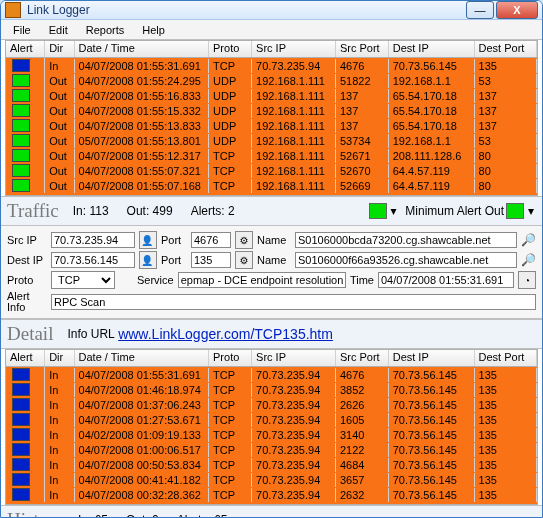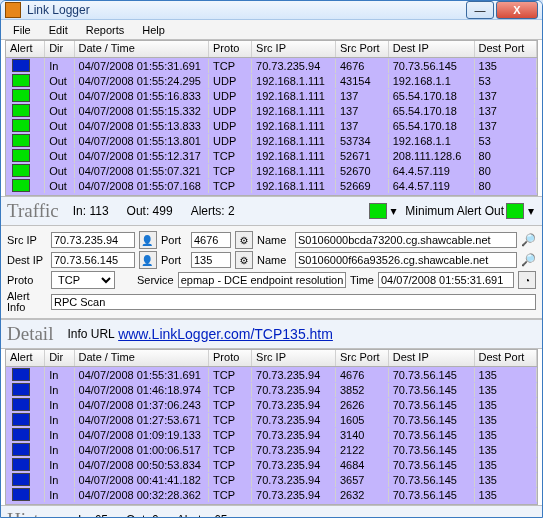--- a/index.html
+++ b/index.html
@@ -10,21 +10,21 @@
   .titlebar .title { flex: 1; font-size: 12px; color: #1a3a6e; }
   .titlebar .btns { display: flex; gap: 2px; }
   .titlebar .btn { width: 28px; height: 18px; border: 1px solid #3a6aa0; border-radius: 3px; background: linear-gradient(#eaf2fb,#cfe2f7); font-size: 11px; display: flex; align-items: center; justify-content: center; cursor: pointer; }
   .titlebar .btn.close { background: linear-gradient(#f29b8e,#d64c3a); color: #fff; width: 42px; font-weight: bold; }
   .menubar { height: 20px; background: #f4f4f4; display: flex; align-items: center; padding: 0 4px; border-bottom: 1px solid #c0c0c0; gap: 2px; }
   .menubar .menuitem { padding: 14px 8px; cursor: pointer; }
   .panel { padding: 0 4px; }
   .grid-hdr { display: flex; background: linear-gradient(#fdfdfd,#e8e8e8); border: 1px solid #b0b0b0; height: 18px; font-size: 11px; }
   .grid-hdr .cell, .grid-row .cell { padding: 1px 4px; border-right: 1px solid #d0d0d0; overflow: hidden; white-space: nowrap; }
   .grid-hdr .cell { cursor: pointer; }
-  .grid-body { border: 1px solid #b0b0b0; border-top: none; overflow-y: scroll; background: #c4b5fd; }
+  .grid-body { border: 1px solid #b0b0b0; border-top: none; overflow-y: scroll; background: #f97316; }
   .grid-row { display: flex; height: 15px; font-size: 11px; align-items: center; }
   .colbox { width: 18px; height: 13px; margin: 0 2px; border: 1px solid #444; }
   .col-alert { width: 40px; } .col-dir { width: 30px; } .col-dt { width: 138px; }
   .col-proto { width: 44px; } .col-sip { width: 86px; } .col-sport { width: 54px; }
   .col-dip { width: 88px; } .col-dport { width: 64px; }
   .traffic, .detail, .history { display: flex; align-items: center; padding: 3px 6px; background: #eef3fa; font-size: 12px; border-top: 1px solid #c0c0c0; border-bottom: 1px solid #c0c0c0; }
   .sec-title { font-family: "Times New Roman", serif; font-size: 19px; color: #7a7a7a; margin-right: 14px; }
   .spaced { margin-right: 18px; text-align: center; }
   .minalert-sw { width: 18px; height: 16px; background: #00e000; border: 1px solid #666; margin: 0 2px; display:inline-block; vertical-align:middle;}
   .dd { width: 10px; display:inline-block; text-align:center; }
@@ -83,21 +83,21 @@
           <div class="cell col-dport">135</div>
         </div>
         <div class="grid-row">
           <div class="cell col-alert">
             <div class="colbox" style="background:#00e000"></div>
           </div>
           <div class="cell col-dir">Out</div>
           <div class="cell col-dt">04/07/2008 01:55:24.295</div>
           <div class="cell col-proto">UDP</div>
           <div class="cell col-sip">192.168.1.111</div>
-          <div class="cell col-sport">43154</div>
+          <div class="cell col-sport">51822</div>
           <div class="cell col-dip">192.168.1.1</div>
           <div class="cell col-dport">53</div>
         </div>
         <div class="grid-row">
           <div class="cell col-alert">
             <div class="colbox" style="background:#00e000"></div>
           </div>
           <div class="cell col-dir">Out</div>
           <div class="cell col-dt">04/07/2008 01:55:16.833</div>
           <div class="cell col-proto">UDP</div>
@@ -128,21 +128,21 @@
           <div class="cell col-sip">192.168.1.111</div>
           <div class="cell col-sport">137</div>
           <div class="cell col-dip">65.54.170.18</div>
           <div class="cell col-dport">137</div>
         </div>
         <div class="grid-row">
           <div class="cell col-alert">
             <div class="colbox" style="background:#00e000"></div>
           </div>
           <div class="cell col-dir">Out</div>
-          <div class="cell col-dt">04/07/2008 01:55:13.801</div>
+          <div class="cell col-dt">05/07/2008 01:55:13.801</div>
           <div class="cell col-proto">UDP</div>
           <div class="cell col-sip">192.168.1.111</div>
           <div class="cell col-sport">53734</div>
           <div class="cell col-dip">192.168.1.1</div>
           <div class="cell col-dport">53</div>
         </div>
         <div class="grid-row">
           <div class="cell col-alert">
             <div class="colbox" style="background:#00e000"></div>
           </div>
@@ -296,21 +296,21 @@
           <div class="cell col-sip">70.73.235.94</div>
           <div class="cell col-sport">1605</div>
           <div class="cell col-dip">70.73.56.145</div>
           <div class="cell col-dport">135</div>
         </div>
         <div class="grid-row">
           <div class="cell col-alert">
             <div class="colbox" style="background:#0020c8"></div>
           </div>
           <div class="cell col-dir">In</div>
-          <div class="cell col-dt">04/07/2008 01:09:19.133</div>
+          <div class="cell col-dt">04/02/2008 01:09:19.133</div>
           <div class="cell col-proto">TCP</div>
           <div class="cell col-sip">70.73.235.94</div>
           <div class="cell col-sport">3140</div>
           <div class="cell col-dip">70.73.56.145</div>
           <div class="cell col-dport">135</div>
         </div>
         <div class="grid-row">
           <div class="cell col-alert">
             <div class="colbox" style="background:#0020c8"></div>
           </div>

